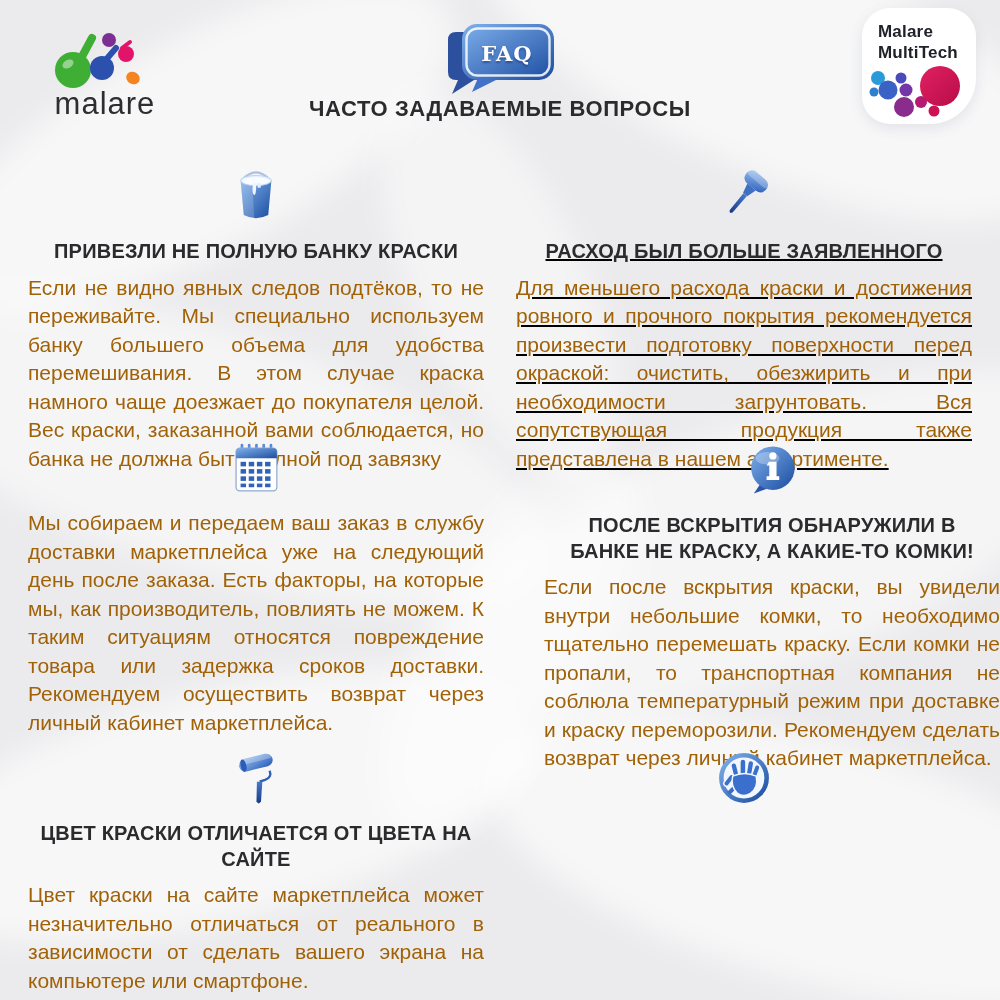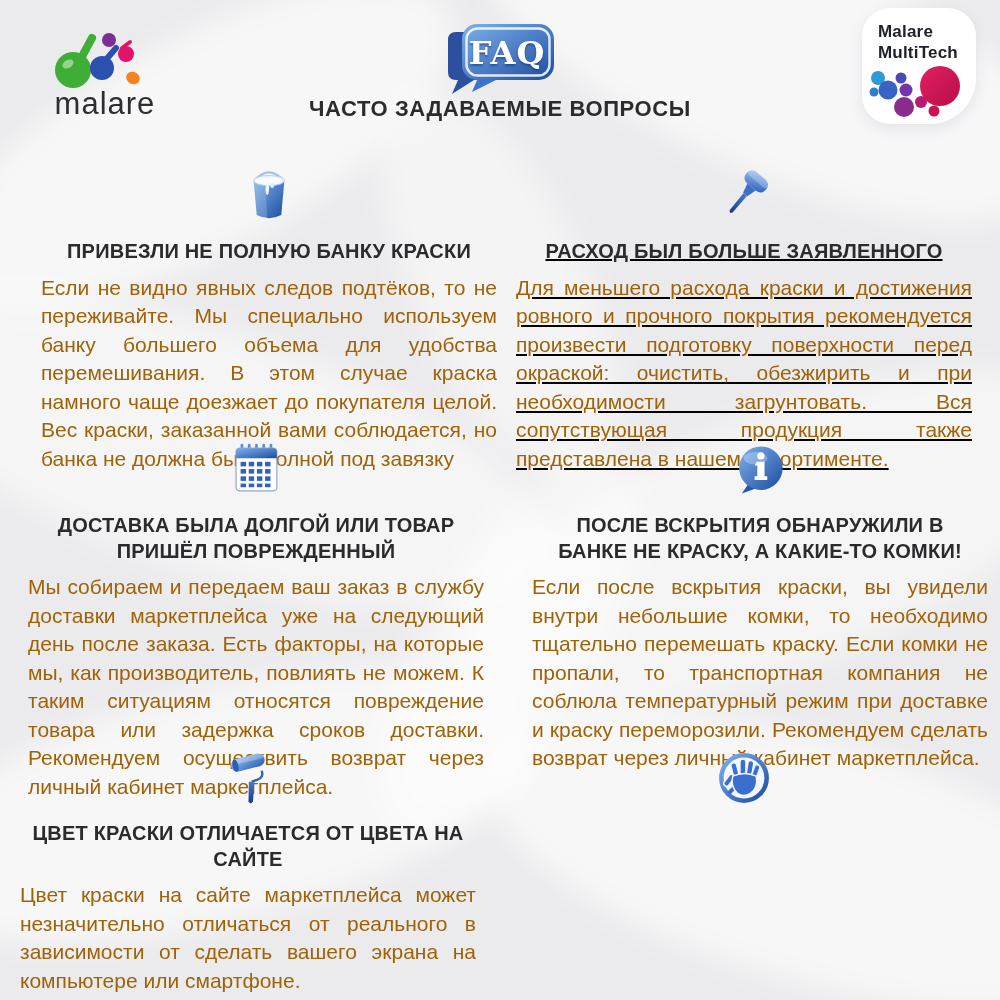--- a/index.html
+++ b/index.html
@@ -32,46 +32,46 @@
   
   .brand-left { position:absolute; left:30px; top:12px; width:150px; height:110px; }
   .brand-left svg { width:100%; height:100%; }
 
   .faq-badge { position:absolute; left:438px; top:18px; width:124px; height:82px; }
   .faq-badge svg { width:100%; height:100%; }
   .faq-badge .faq-text {
     position:absolute; left:26px; top:12px; width:86px; height:46px;
     display:flex; align-items:center; justify-content:center;
     font-family:"DejaVu Serif","Liberation Serif",serif;
-    font-weight:bold; font-size:32px; color:#fff;
+    font-weight:bold; font-size:21px; color:#fff;
     text-shadow:0 2px 2px rgba(20,50,120,.55);
     letter-spacing:1px;
   }
   .page-title {
     position:absolute; left:0; top:96px; width:1000px;
     text-align:center; font-size:22px; font-weight:800;
     letter-spacing:.6px; color:#2b2b2e;
   }
 
   .brand-right {
     position:absolute; left:862px; top:8px; width:114px; height:116px;
     background:#fff; border-radius:28px 28px 46px 28px;
     box-shadow:0 4px 14px rgba(70,80,110,.12);
     padding:14px 0 0 16px;
   }
   .brand-right .br-name { font-size:17px; font-weight:700; color:#20222a; line-height:1.22; letter-spacing:.2px; }
   .brand-right svg { position:absolute; left:6px; bottom:4px; width:102px; height:56px; }
 
   
   .faq-item { position:absolute; width:456px; text-align:center; }
-  .pos-0 { left:41px;  top:166px; }
+  .pos-0 { left:28px;  top:166px; }
   .pos-1 { left:516px; top:166px;text-decoration:underline; }
   .pos-2 { left:28px;  top:440px; }
-  .pos-3 { left:532px; top:440px; }
-  .pos-4 { left:20px;  top:748px; }
+  .pos-3 { left:544px; top:440px; }
+  .pos-4 { left:28px;  top:748px; }
   .pos-5 { left:516px; top:748px; }
 
   .faq-icon { height:60px; display:flex; align-items:center; justify-content:center; }
   .faq-icon svg { height:58px; width:58px; }
 
   .faq-title {
     margin:13px auto 0; max-width:440px;
     font-size:20px; font-weight:800; line-height:1.28;
     color:#2b2b2e; letter-spacing:.2px;
   }
@@ -217,21 +217,20 @@
               <rect x="24" y="39" width="6" height="5"></rect>
               <rect x="33" y="39" width="6" height="5"></rect>
               <rect x="42" y="39" width="6" height="5"></rect>
             <rect x="15" y="47" width="6" height="4"></rect>
               <rect x="24" y="47" width="6" height="4"></rect>
               <rect x="33" y="47" width="6" height="4"></rect>
               <rect x="42" y="47" width="6" height="4"></rect>
           </g>
         </svg>
       </div>
-      <div class="faq-title">ДОСТАВКА БЫЛА ДОЛГОЙ ИЛИ ТОВАР ПРИШЁЛ ПОВРЕЖДЕННЫЙ</div>
       <div class="faq-body">Мы собираем и передаем ваш заказ в службу доставки маркетплейса уже на следующий день после заказа. Есть факторы, на которые мы, как производитель, повлиять не можем. К таким ситуациям относятся повреждение товара или задержка сроков доставки. Рекомендуем осуществить возврат через личный кабинет маркетплейса.</div>
     </div>
 
     <div class="faq-item pos-3">
       <div class="faq-icon">
         <svg viewBox="0 0 64 64">
           <path d="M20 46 L12 58 L28 52 Z" fill="#2b54a8"></path>
           <circle cx="33" cy="30" r="24" fill="url(#gblue)"></circle>
           <ellipse cx="27" cy="19" rx="13" ry="7" fill="rgba(255,255,255,.28)"></ellipse>
           <circle cx="33" cy="16.5" r="4" fill="#fff"></circle>

